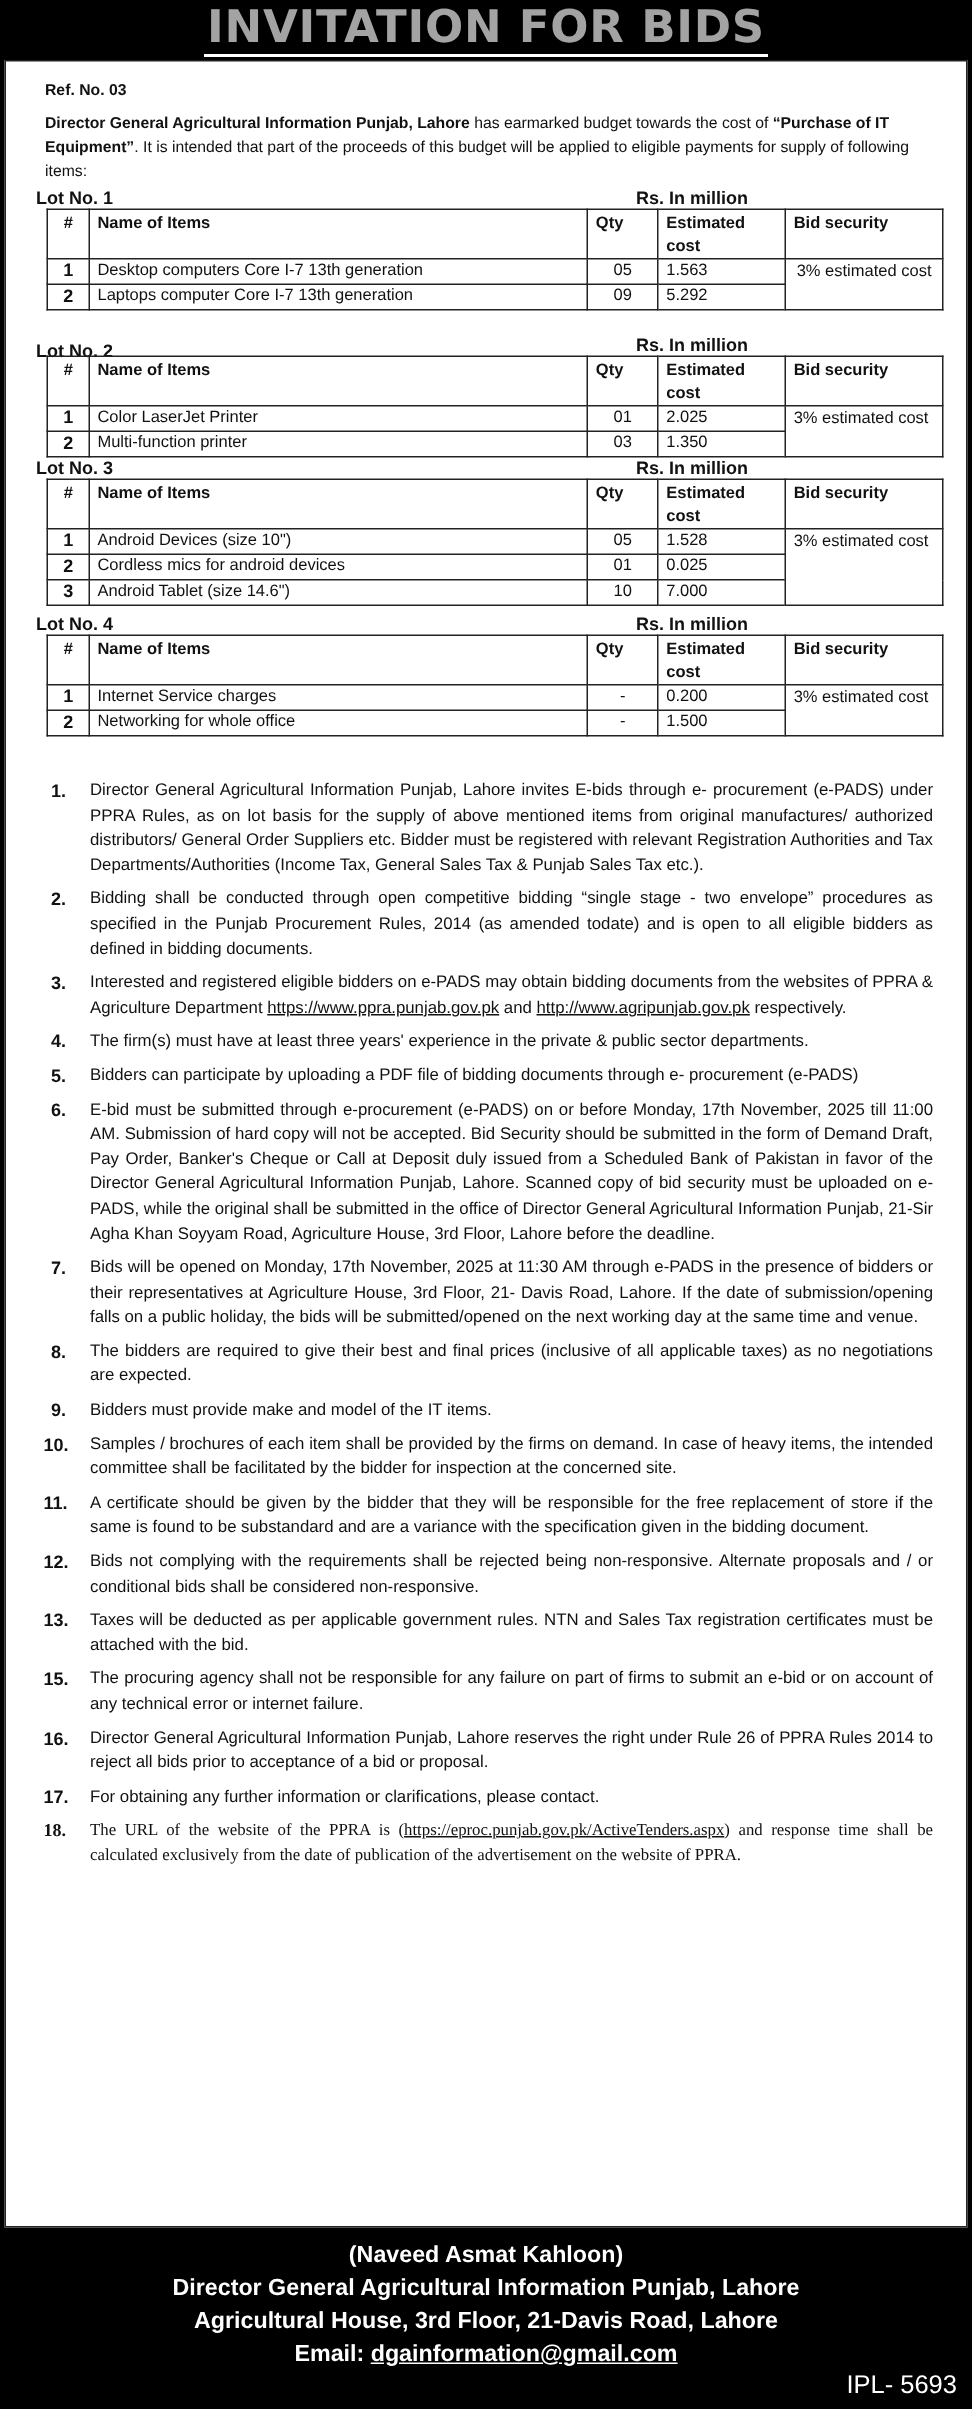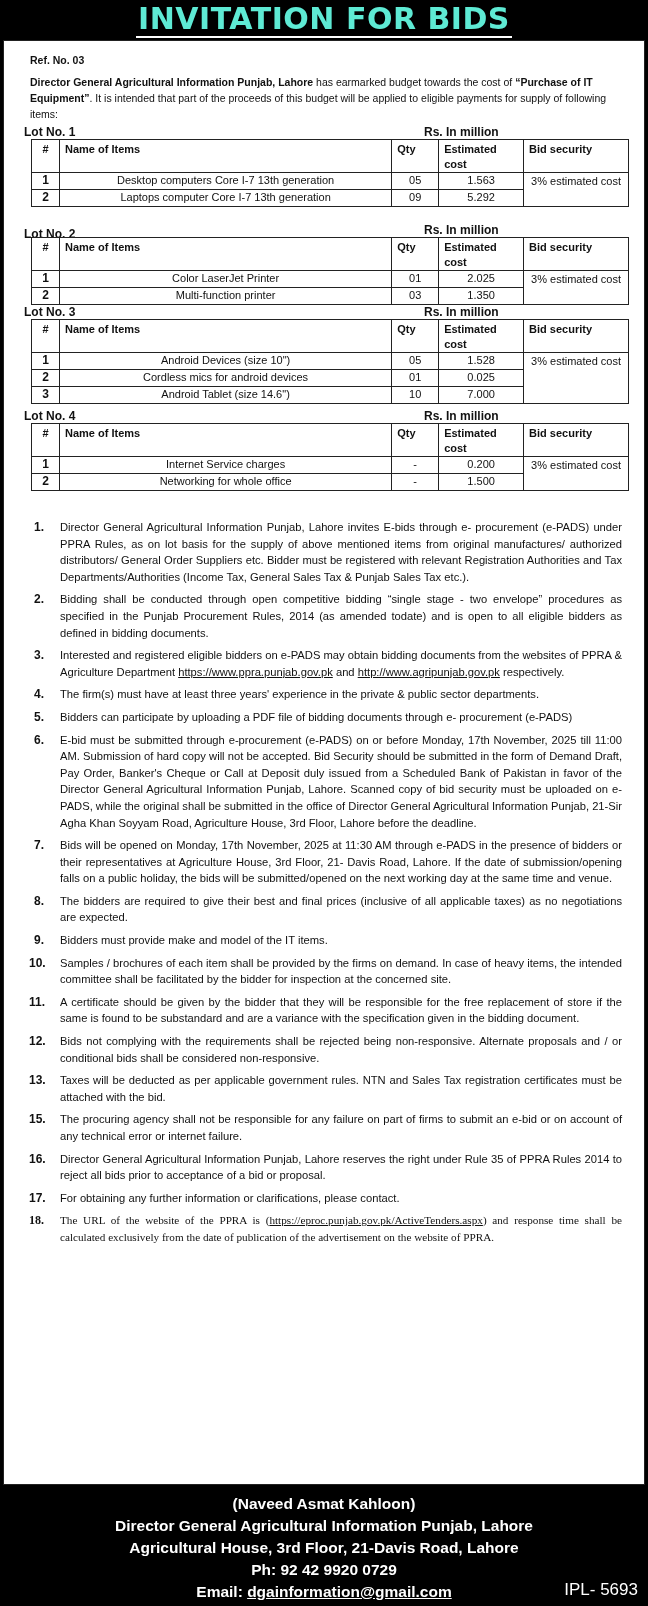--- a/index.html
+++ b/index.html
@@ -5,51 +5,51 @@
   * { box-sizing: border-box; margin: 0; padding: 0; }
   html, body { width: 648px; height: 1606px; background: #ffffff; overflow: hidden; }
   body { font-family: "Liberation Sans", "DejaVu Sans", sans-serif; color: #111; }
 
   .page { position: relative; width: 648px; height: 1606px; background: #000; }
 
   .header {
     height: 40px; background: #000; display: flex; align-items: center; justify-content: center;
   }
   .header h1 {
-    color: #5eead4; font-family: "DejaVu Sans", sans-serif; font-weight: bold; font-size: 30px;
+    color: #a3a3a3; font-family: "DejaVu Sans", sans-serif; font-weight: bold; font-size: 30px;
     letter-spacing: 0.5px; border-bottom: 2px solid #fff; line-height: 34px; padding: 0 2px;
   }
 
   .body {
     position: absolute; left: 3px; top: 40px; width: 642px; height: 1445px;
     background: #fff; border: 1px solid #222;
   }
 
   .ref { position: absolute; left: 26px; top: 13px; font-weight: bold; font-size: 10.5px; }
   .intro { position: absolute; left: 26px; top: 33px; width: 600px; font-size: 10.5px; line-height: 16px; }
   .intro b { font-weight: bold; }
 
   .lot-head { position: absolute; left: 8px; font-weight: bold; font-size: 12px; margin-left: 12px; }
   .lot-unit { position: absolute; left: 420px; font-weight: bold; font-size: 12px; }
 
   table.lot {
     position: absolute; left: 27px; width: 598px; border-collapse: collapse; font-size: 11px;
   }
   table.lot td, table.lot th {
-    border: 1px solid #222; padding: 0 5px; vertical-align: top; line-height: 15px; text-align: center;
+    border: 1px solid #222; padding: 0 5px; vertical-align: top; line-height: 15px;
   }
   table.lot th { font-weight: bold; text-align: left; height: 32px; padding-top: 2px; }
   table.lot th.c-no { width: 28px; text-align: center; }
   table.lot th.c-name { width: 333px; }
   table.lot th.c-qty { width: 47px; }
   table.lot th.c-cost { width: 85px; }
   table.lot th.c-sec { width: 105px; }
   table.lot td.no { text-align: center; font-weight: bold; font-size: 12px; }
   table.lot td.qty { text-align: center; }
-  table.lot td.cost { text-align: center; }
+  table.lot td.cost { }
   table.lot td.sec { line-height: 17px; }
   table.lot td { height: 17px; }
 
   ol.clauses { position: absolute; left: 0; top: 478px; width: 640px; list-style: none; }
   ol.clauses li {
     position: relative; padding-left: 131px; padding-right: 22px; margin-bottom: 6px;
     font-size: 11.2px; line-height: 16.6px; text-align: justify;
   }
   ol.clauses li .num {
     position: absolute; left: 30px; width: 20px; font-weight: bold; font-size: 12px;
@@ -247,34 +247,33 @@
       <li class="wide">
           <span class="num">13.</span>
           <span class="txt">Taxes will be deducted as per applicable government rules. NTN and Sales Tax registration certificates must be attached with the bid.</span>
         </li>
       <li class="wide">
           <span class="num">15.</span>
           <span class="txt">The procuring agency shall not be responsible for any failure on part of firms to submit an e-bid or on account of any technical error or internet failure.</span>
         </li>
       <li class="wide">
           <span class="num">16.</span>
-          <span class="txt">Director General Agricultural Information Punjab, Lahore reserves the right under Rule 35 of PPRA Rules 2014 to reject all bids prior to acceptance of a bid or proposal.</span>
+          <span class="txt">Director General Agricultural Information Punjab, Lahore reserves the right under Rule 26 of PPRA Rules 2014 to reject all bids prior to acceptance of a bid or proposal.</span>
         </li>
       <li class="wide">
           <span class="num">17.</span>
           <span class="txt">For obtaining any further information or clarifications, please contact.</span>
         </li>
       <li class="wide serif">
           <span class="num">18.</span>
           <span class="txt"><span>The URL of the website of the PPRA is (</span><a class="u">https://eproc.punjab.gov.pk/ActiveTenders.aspx</a><span>) and response time shall be calculated exclusively from the date of publication of the advertisement on the website of PPRA.</span></span>
         </li>
     </ol>
   </div>
 
   <div class="footer">
     <div class="line name">(Naveed Asmat Kahloon)</div>
     <div class="line">Director General Agricultural Information Punjab, Lahore</div>
     <div class="line">Agricultural House, 3rd Floor, 21-Davis Road, Lahore</div>
-    <div class="line">Ph: 92 42 9920 0729</div>
     <div class="line email"><span>Email: </span><a>dgainformation@gmail.com</a></div>
     <div class="ipl">IPL- 5693</div>
   </div>
 </div>
 
 </body></html>

